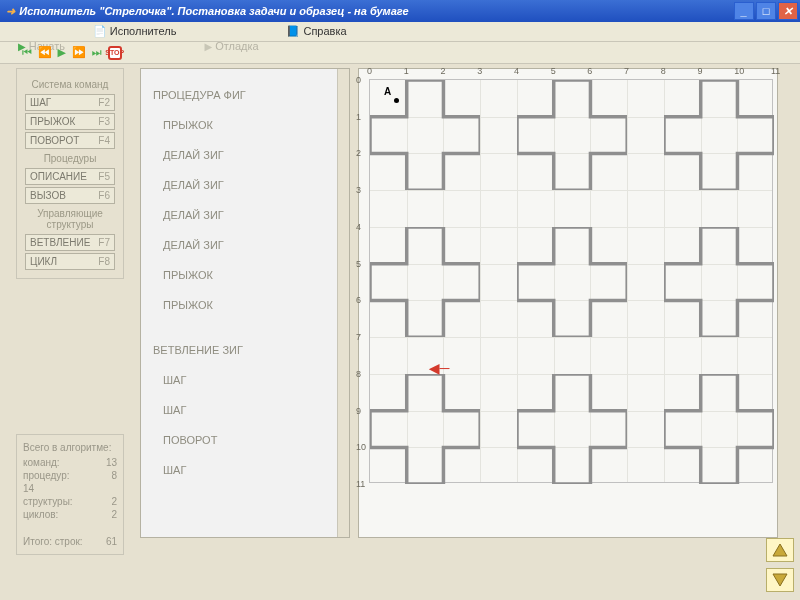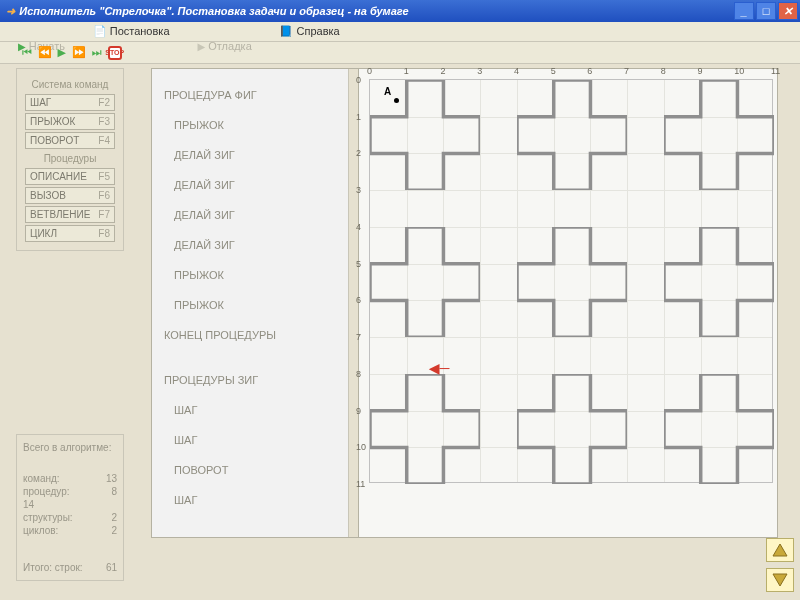--- a/index.html
+++ b/index.html
@@ -61,21 +61,21 @@
   }
   .palette .section-label { color:#9c9987; font-size:10px; text-align:center; margin:4px 0 4px;}
   .palette .pbtn {
     display:flex; justify-content:space-between; align-items:center;
     border:1px solid #b5b2a2; background:#ece9d8;
     height:17px; padding:0 4px; margin:2px 4px; color:#7c7a6e; font-size:10px;
   }
   .palette .pbtn .key { color:#a6a394;}
   
   .codepanel {
-    position:absolute; left:151px; top:4px; width:210px; height:470px;
+    position:absolute; left:140px; top:4px; width:210px; height:470px;
     background:#f2f2f2; border:1px solid #b5b2a2;
     overflow:hidden;
   }
   .codepanel .scroll {
     position:absolute; right:0; top:0; bottom:0; width:12px;
     background:#e6e1d0; border-left:1px solid #c9c6b8;
   }
   .codepanel .content {
     padding:4px 6px; color:#8f8d80; line-height:15px; font-size:11px;
     white-space:pre;
@@ -129,21 +129,21 @@
   </div>
   <div class="win-icons">
     <div class="win-btn">_</div>
     <div class="win-btn">□</div>
     <div class="win-btn close">✕</div>
   </div>
 </div>
 
 <div class="menubar">
   <span class="menu-item disabled"><span class="icon-tri">▶</span> <span>Начать</span></span>
-  <span class="menu-item">📄 <span>Постановка</span></span>
+  <span class="menu-item">📄 <span>Исполнитель</span></span>
   <span class="menu-item disabled"><span class="icon-tri" style="color:#c8c6b6;">▶</span> <span>Отладка</span></span>
   <span class="menu-item">📘 <span>Справка</span></span>
 </div>
 
 <div class="toolbar">
   <span style="color:#4caf50;">⏮</span>
   <span style="color:#4caf50;">⏪</span>
   <span style="color:#4caf50;">▶</span>
   <span style="color:#4caf50;">⏩</span>
   <span style="color:#4caf50;">⏭</span>
@@ -168,70 +168,70 @@
       </div>
     <div class="section-label">Процедуры</div>
     <div class="pbtn">
         <span>ОПИСАНИЕ</span>
         <span class="key">F5</span>
       </div>
     <div class="pbtn">
         <span>ВЫЗОВ</span>
         <span class="key">F6</span>
       </div>
+    <div class="section-label">Управляющие структуры</div>
     <div class="pbtn">
         <span>ВЕТВЛЕНИЕ</span>
         <span class="key">F7</span>
       </div>
     <div class="pbtn">
         <span>ЦИКЛ</span>
         <span class="key">F8</span>
       </div>
   </div>
 
   <div class="stats">
-    <div style="margin-bottom:18px;">Всего в алгоритме:</div>
+    <div style="margin-bottom:2px;">Всего в алгоритме:</div>
     <div class="row">
         <span>команд:</span>
         <span>13</span>
       </div>
     <div class="row">
         <span>процедур:</span>
         <span>8</span>
       </div>
     <div class="row">
         <span>14</span>
       </div>
     <div class="row">
         <span>структуры:</span>
         <span>2</span>
       </div>
     <div class="row">
         <span>циклов:</span>
         <span>2</span>
       </div>
-    <div class="row" style="margin-top:24px;">
+    <div class="row" style="margin-top:14px;">
         <span>Итого: строк:</span>
         <span>61</span>
       </div>
   </div>
 
   <div class="codepanel">
     <div class="content">
 <div class="line">ПРОЦЕДУРА ФИГ</div>
 <div class="line i1">ПРЫЖОК</div>
 <div class="line i1">ДЕЛАЙ ЗИГ</div>
 <div class="line i1">ДЕЛАЙ ЗИГ</div>
 <div class="line i1">ДЕЛАЙ ЗИГ</div>
 <div class="line i1">ДЕЛАЙ ЗИГ</div>
 <div class="line i1">ПРЫЖОК</div>
 <div class="line i1">ПРЫЖОК</div>
-<div class="line">КОНЕЦ ПРОЦЕДУРЫ</div>
 <div class="line"></div>
-<div class="line">ПРОЦЕДУРЫ ЗИГ</div>
+<div class="line">ВЕТВЛЕНИЕ ЗИГ</div>
 <div class="line i1">ШАГ</div>
 <div class="line i1">ШАГ</div>
 <div class="line i1">ПОВОРОТ</div>
 <div class="line i1">ШАГ</div>
 
 
 <div class="line"></div>
 
 
 

